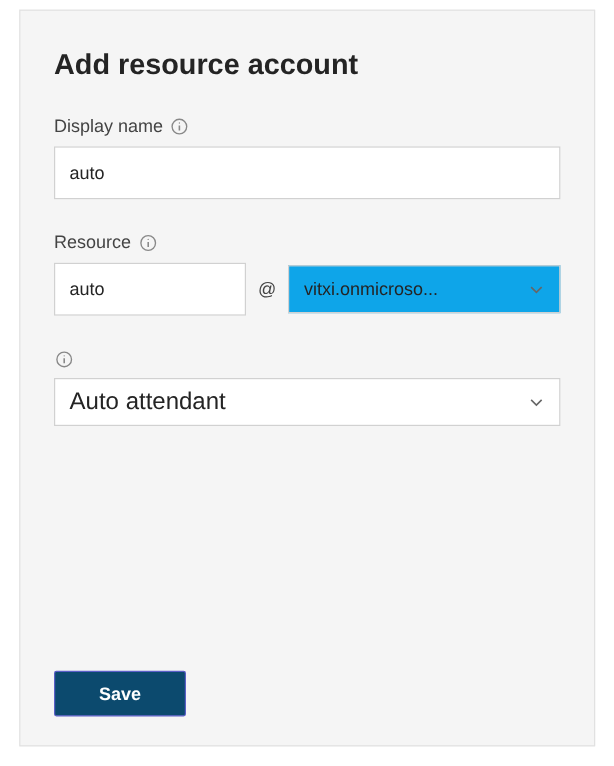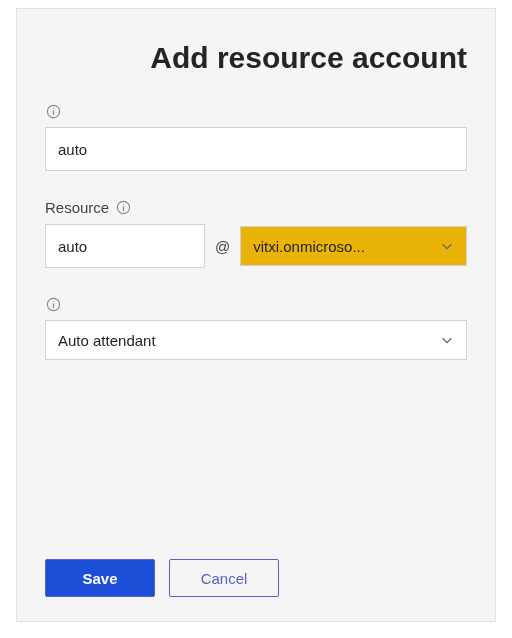--- a/index.html
+++ b/index.html
@@ -19,25 +19,24 @@
       border: 1px solid #e1e1e1;
       width: 480px;
       margin: 8px 16px;
       padding: 32px 28px 24px 28px;
       height: 614px;
       display: flex;
       flex-direction: column;
       position: relative;
     }
     .panel-title {
-      font-size: 30px;
+      font-size: 24px;
       font-weight: 700;
       color: #242424;
       margin-bottom: 28px;
-      text-align: right;
     }
     .field-group {
       margin-bottom: 28px;
     }
     .field-label-row {
       display: flex;
       align-items: center;
       gap: 6px;
       margin-bottom: 8px;
       color: #444;
@@ -75,21 +74,21 @@
       flex: 0 0 160px;
     }
     .at-symbol {
       font-size: 15px;
       color: #444;
     }
     .domain-select {
       flex: 1;
       height: 40px;
       border: 1px solid #d1d1d1;
-      background: #eab308;
+      background: #0ea5e9;
       display: flex;
       align-items: center;
       justify-content: center;
       padding: 0 12px;
       cursor: pointer;
       font-size: 15px;
       color: #242424;
     }
     .domain-text {
       white-space: nowrap;
@@ -111,21 +110,21 @@
     .type-select {
       width: 100%;
       height: 40px;
       border: 1px solid #d1d1d1;
       background: #fff;
       display: flex;
       align-items: center;
       justify-content: space-between;
       padding: 0 12px;
       cursor: pointer;
-      font-size: 15px;
+      font-size: 20px;
       color: #242424;
     }
     .footer {
       position: absolute;
       bottom: 24px;
       left: 28px;
       display: flex;
       gap: 14px;
     }
     .btn {
@@ -134,40 +133,41 @@
       font-size: 15px;
       font-family: inherit;
       border-radius: 2px;
       cursor: pointer;
       display: inline-flex;
       align-items: center;
       justify-content: center;
       min-width: 110px;
     }
     .btn-primary {
-      background: #1d4ed8;
+      background: #0c4a6e;
       color: #fff;
       border: 1px solid #5b5fc7;
       font-weight: 600;
     }
     .btn-secondary {
       background: #f5f5f5;
       color: #5b5fc7;
       border: 1px solid #5b5fc7;
       font-weight: 400;
     }
   </style>
 </head>
 <body>
 
 <div class="panel">
   <h1 class="panel-title">Add resource account</h1>
 
   <div class="field-group">
     <div class="field-label-row">
+      <span>Display name</span>
       <span class="info-icon">
         <svg viewBox="0 0 16 16" fill="none" stroke="currentColor" stroke-width="1.2">
           <circle cx="8" cy="8" r="6.5"></circle>
           <line x1="8" y1="7" x2="8" y2="11.5" stroke-width="1.4"></line>
           <circle cx="8" cy="4.8" r="0.6" fill="currentColor" stroke="none"></circle>
         </svg>
       </span>
     </div>
     <input type="text" class="text-input" value="auto" style="">
   </div>
@@ -212,15 +212,14 @@
       <span class="chevron-icon">
         <svg viewBox="0 0 16 16" fill="none" stroke="currentColor" stroke-width="1.5">
           <polyline points="3,6 8,11 13,6"></polyline>
         </svg>
       </span>
     </div>
   </div>
 
   <div class="footer">
     <button class="btn btn-primary">Save</button>
-    <button class="btn btn-secondary">Cancel</button>
   </div>
 </div>
 
 </body></html>

